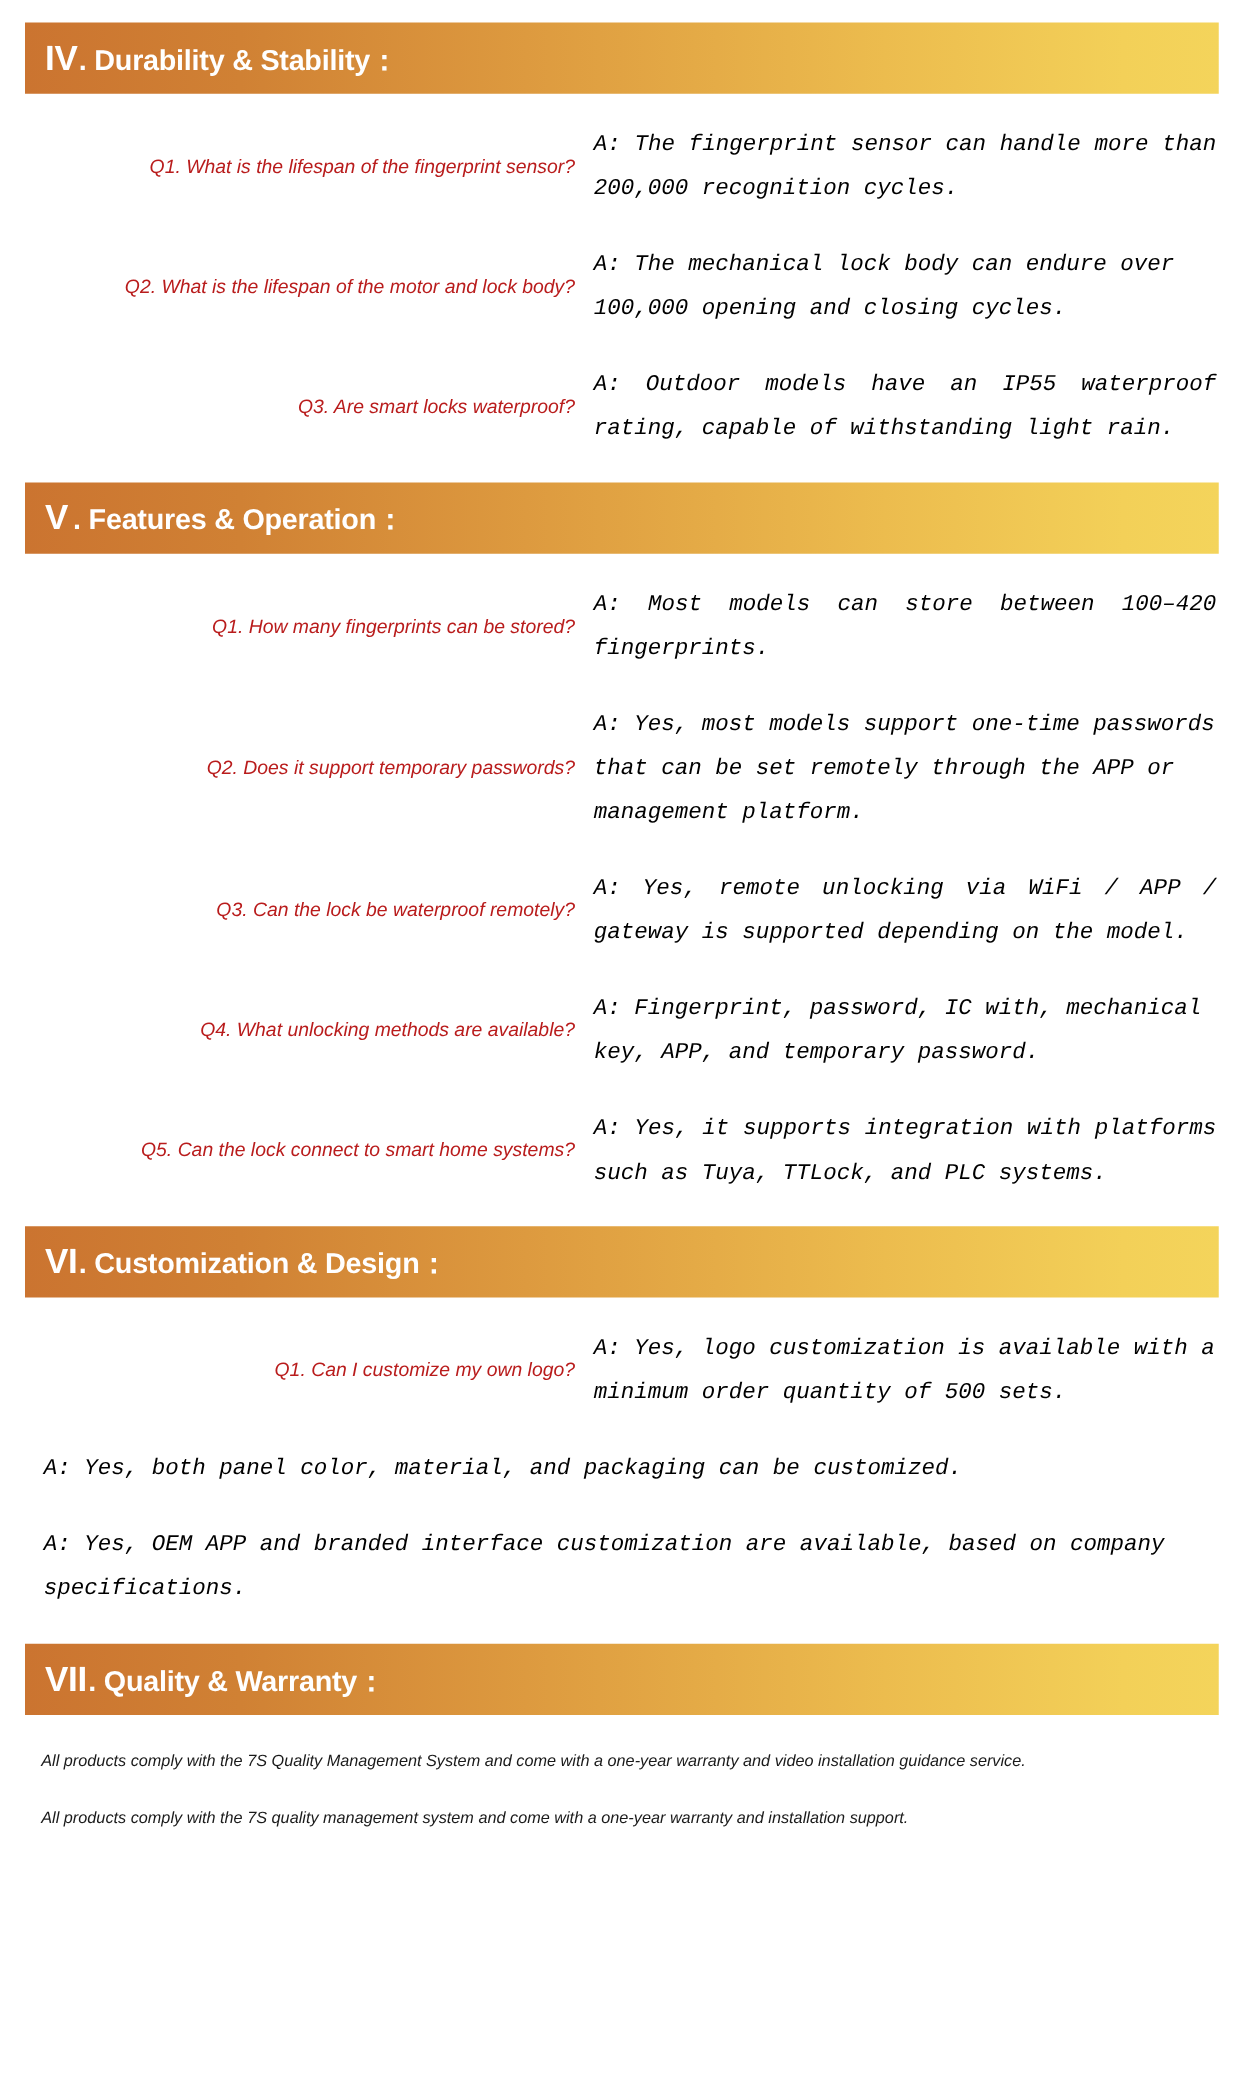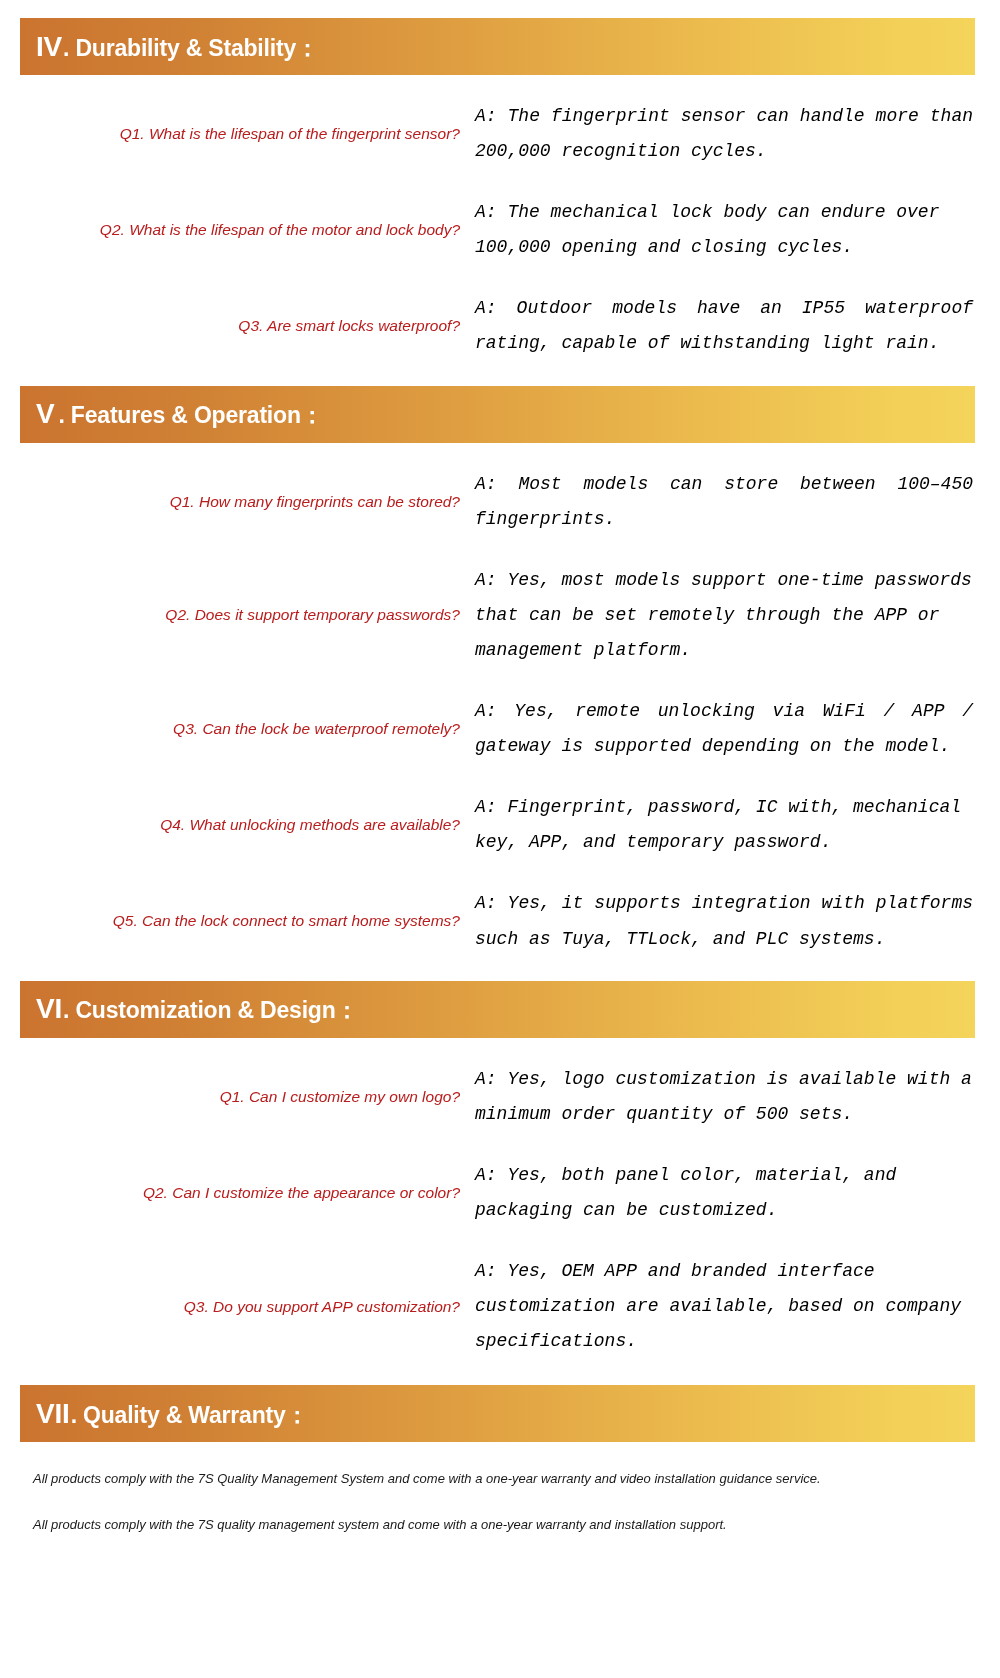--- a/index.html
+++ b/index.html
@@ -155,21 +155,21 @@
       <span>. Features &amp; Operation</span>
       <span class="colon">：</span>
     </div>
   </div>
 
   <div class="sp-24"></div>
 
   <div class="qa-block">
     <div class="qa-row">
       <div class="qa-q">Q1. How many fingerprints can be stored?</div>
-      <div class="qa-a">A: Most models can store between 100–450 fingerprints.</div>
+      <div class="qa-a">A: Most models can store between 100–420 fingerprints.</div>
     </div>
     <div class="sp-26"></div>
     <div class="qa-row">
       <div class="qa-q">Q2. Does it support temporary passwords?</div>
       <div class="qa-a nojust">A: Yes, most models support one-time passwords that can be set remotely through the APP or management platform.</div>
     </div>
     <div class="sp-26"></div>
     <div class="qa-row">
       <div class="qa-q">Q3. Can the lock be waterproof remotely?</div>
       <div class="qa-a">A: Yes, remote unlocking via WiFi / APP / gateway is supported depending on the model.</div>
@@ -198,26 +198,24 @@
 
   <div class="sp-24"></div>
 
   <div class="qa-block">
     <div class="qa-row">
       <div class="qa-q">Q1. Can I customize my own logo?</div>
       <div class="qa-a nojust">A: Yes, logo customization is available with a minimum order quantity of 500 sets.</div>
     </div>
     <div class="sp-26"></div>
     <div class="qa-row">
-      <div class="qa-q">Q2. Can I customize the appearance or color?</div>
       <div class="qa-a nojust">A: Yes, both panel color, material, and packaging can be customized.</div>
     </div>
     <div class="sp-26"></div>
     <div class="qa-row">
-      <div class="qa-q">Q3. Do you support APP customization?</div>
       <div class="qa-a nojust">A: Yes, OEM APP and branded interface customization are available, based on company specifications.</div>
     </div>
   </div>
 
   <div class="sp-26"></div>
 
   <div class="section-bar">
     <div class="bar-title">
       <span class="numeral">VII</span>
       <span>. Quality &amp; Warranty</span>

